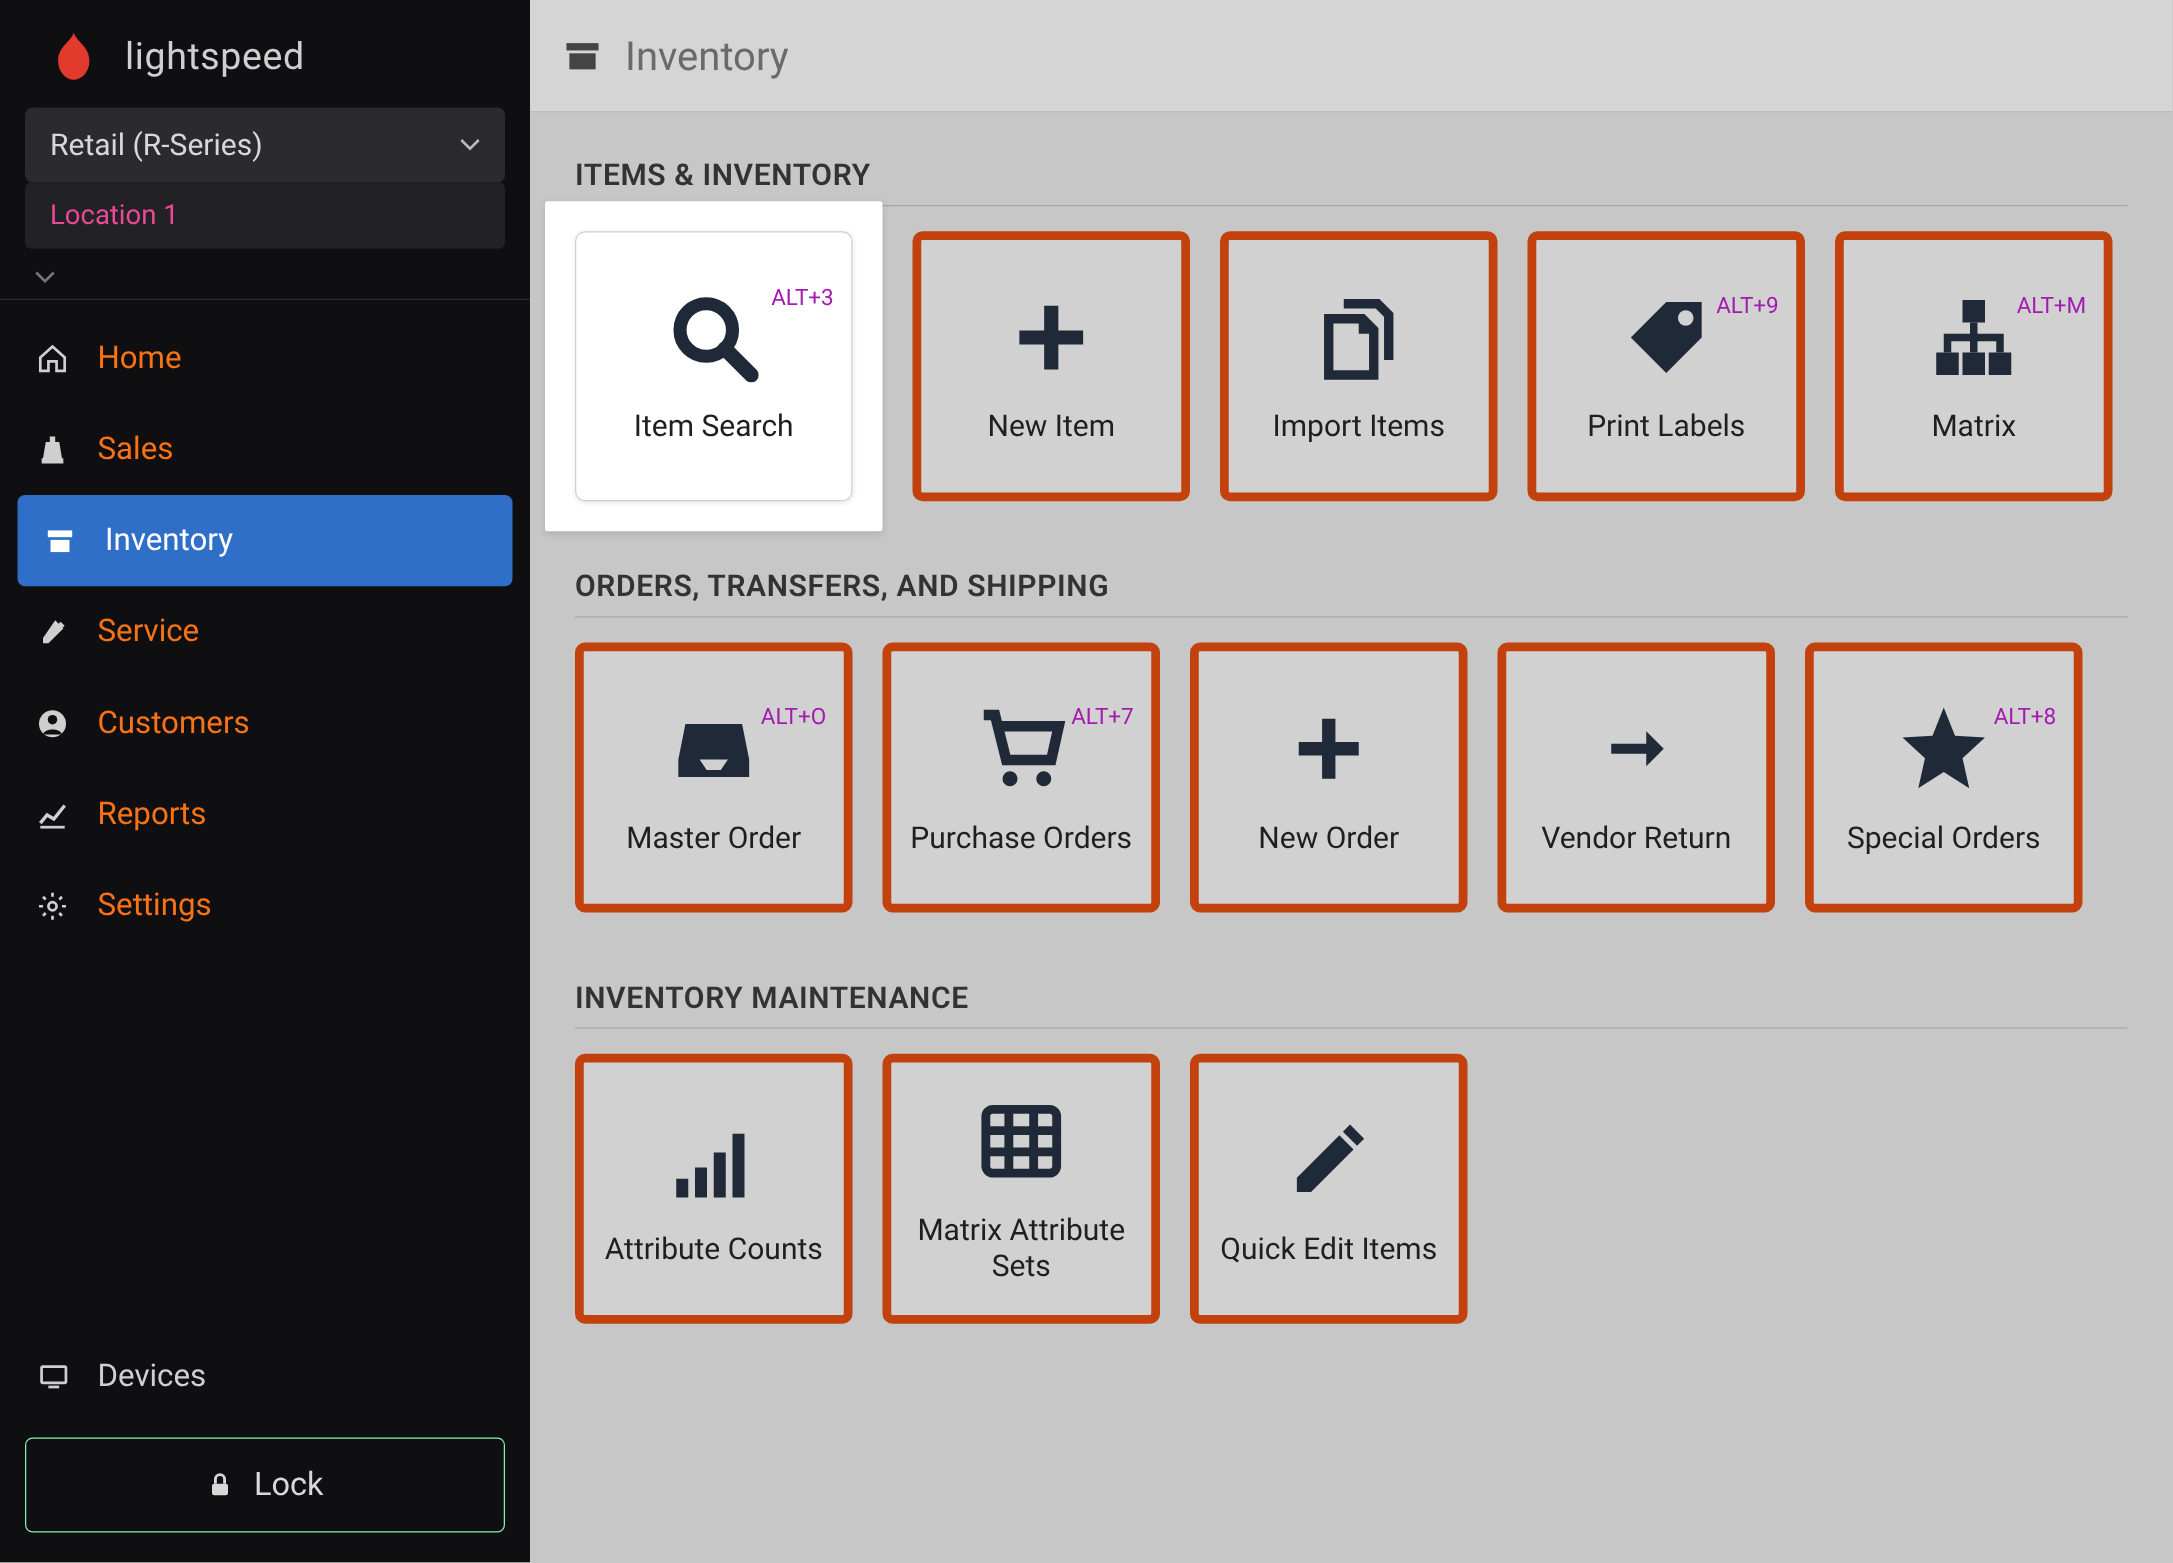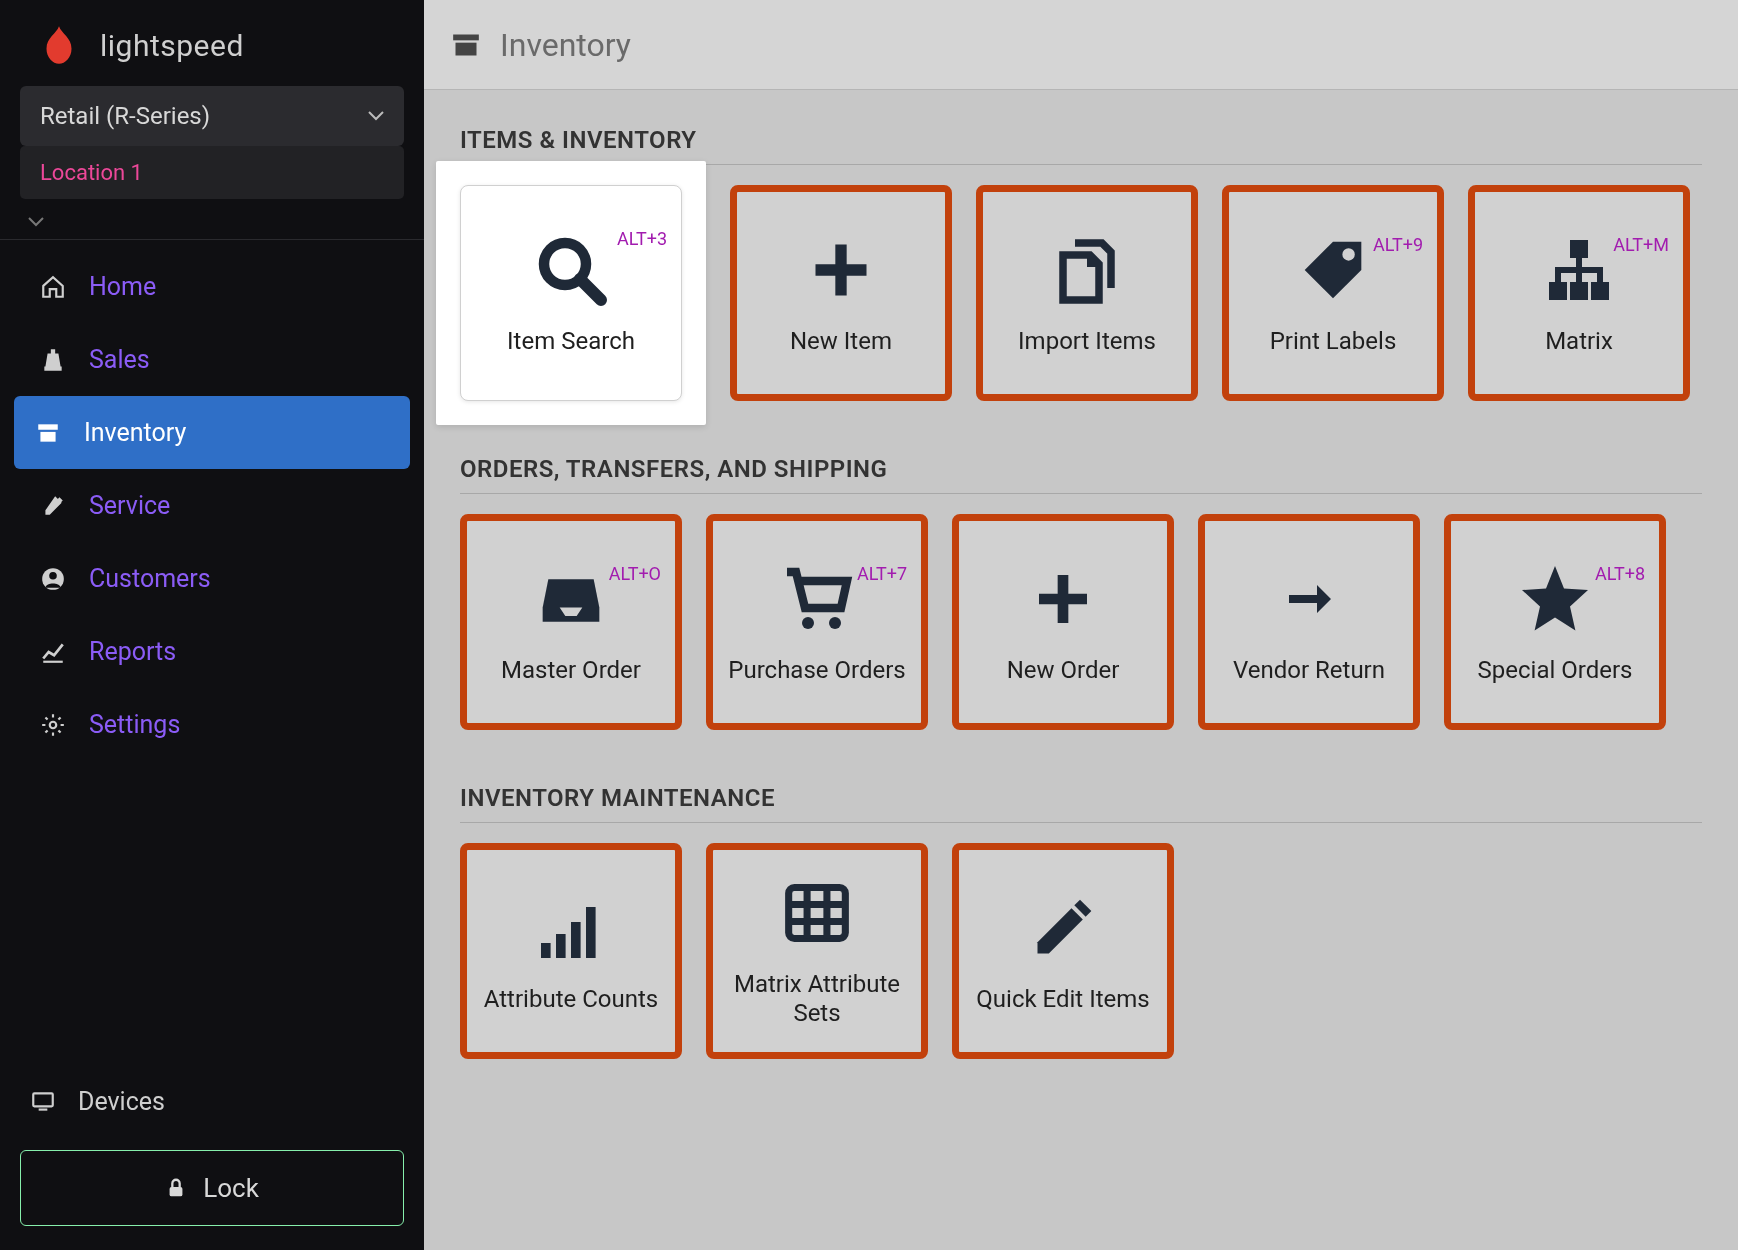--- a/index.html
+++ b/index.html
@@ -15,21 +15,21 @@
 .selector-block { padding: 0 20px; }
 .selector { background: #2b2b2f; border-radius: 6px; padding: 16px 20px; display: flex; align-items: center; justify-content: space-between; font-size: 24px; color: #d8d8d8; cursor: pointer; }
 .location { background: #222225; border-radius: 5px; padding: 14px 20px; font-size: 22px; color: #ec4899; cursor: pointer; }
 
 .caret-row { padding: 18px 28px 12px 28px; color: #888; }
 .caret-row svg { width: 16px; height: 10px; }
 
 .divider { height: 1px; background: #2a2a2e; margin: 0; }
 
 .nav { display: flex; flex-direction: column; padding-top: 10px; }
-.nav-item { display: flex; align-items: center; gap: 22px; padding: 22px 39px; font-size: 25px; color: #8b5cf6; cursor: pointer; }
+.nav-item { display: flex; align-items: center; gap: 22px; padding: 22px 28px; font-size: 25px; color: #f97316; cursor: pointer; }
 .nav-item .icon { width: 28px; height: 28px; display:flex; align-items:center; justify-content:center; }
 .nav-item.active { background: #2f6fc7; color: #fff; border-radius: 6px; margin: 0 14px; padding: 22px 20px; }
 
 .bottom { margin-top: auto; padding: 0 20px 24px 20px; }
 .devices-item { display: flex; align-items: center; gap: 22px; padding: 20px 10px; font-size: 25px; color: #cfcfcf; cursor:pointer; }
 .lock-btn { border: 1px solid #86efac; border-radius: 6px; padding: 22px; display: flex; align-items: center; justify-content: center; gap: 16px; font-size: 26px; color: #d8d8d8; cursor: pointer; margin-top: 14px; }
 
 
 .main { flex: 1; background: #c7c7c7; position: relative; }
 .header { height: 90px; background: #d5d5d5; border-bottom: 1px solid #b5b5b5; display: flex; align-items: center; padding: 0 28px; gap: 20px; }

